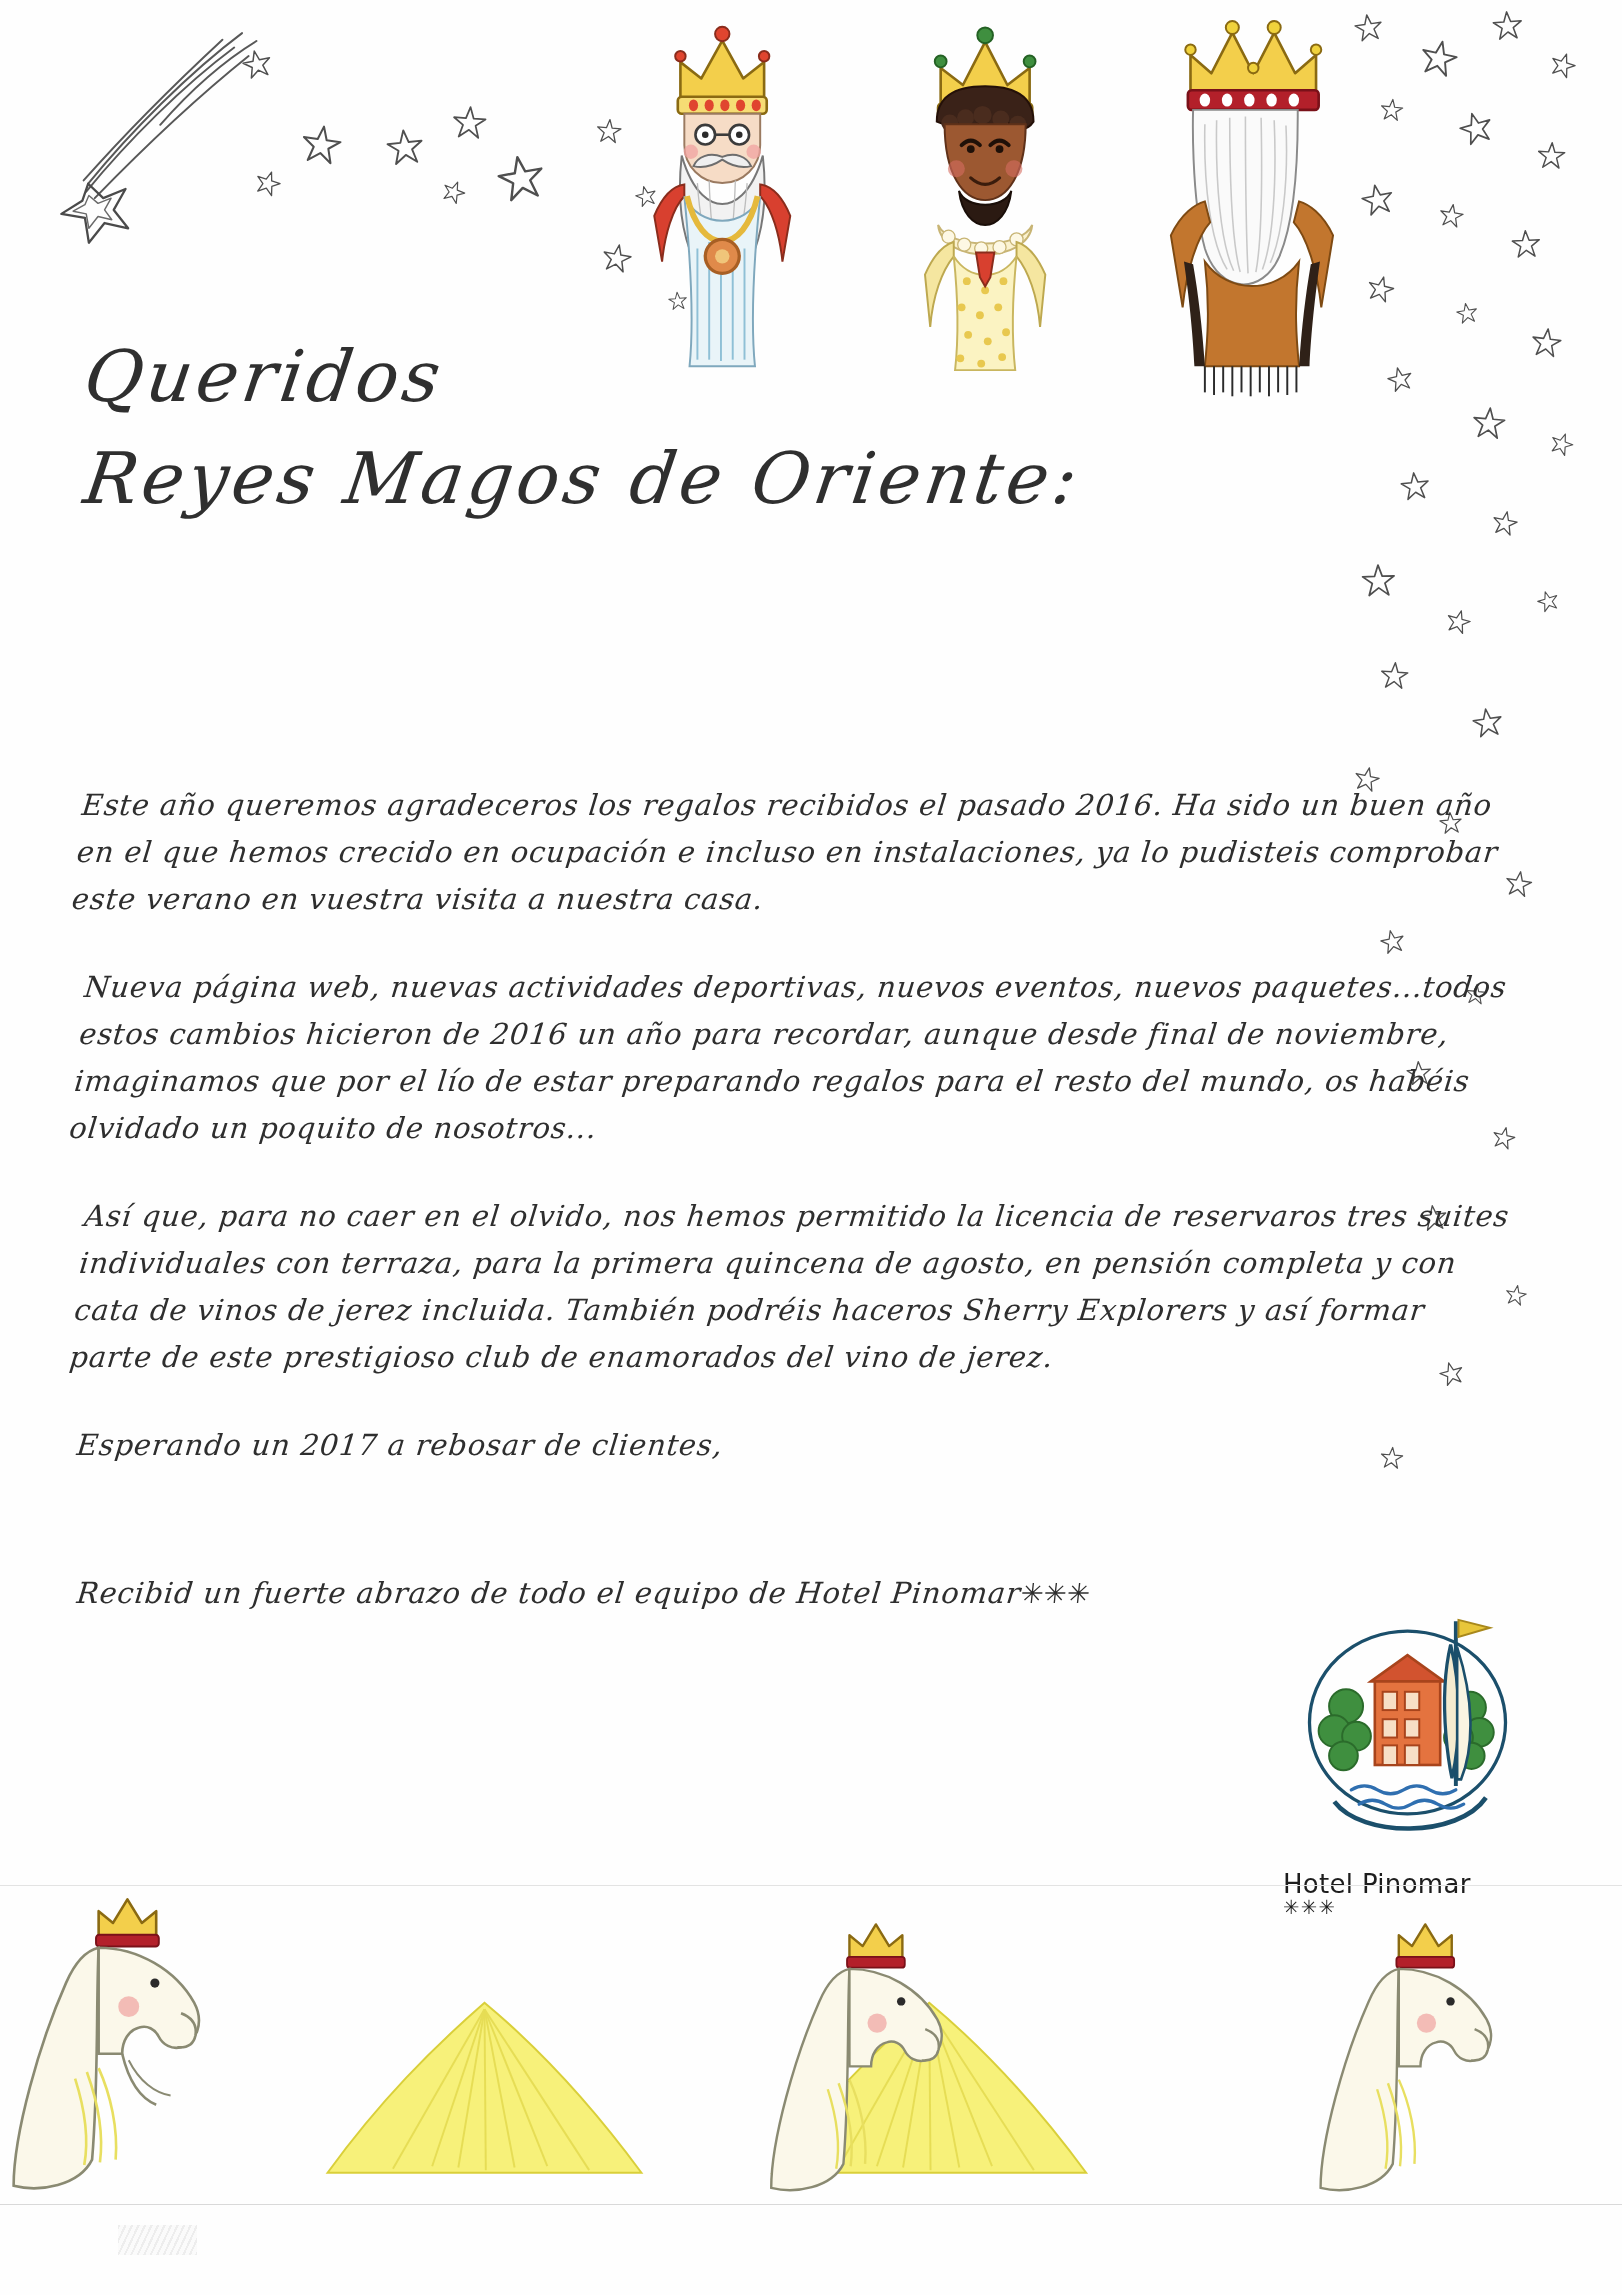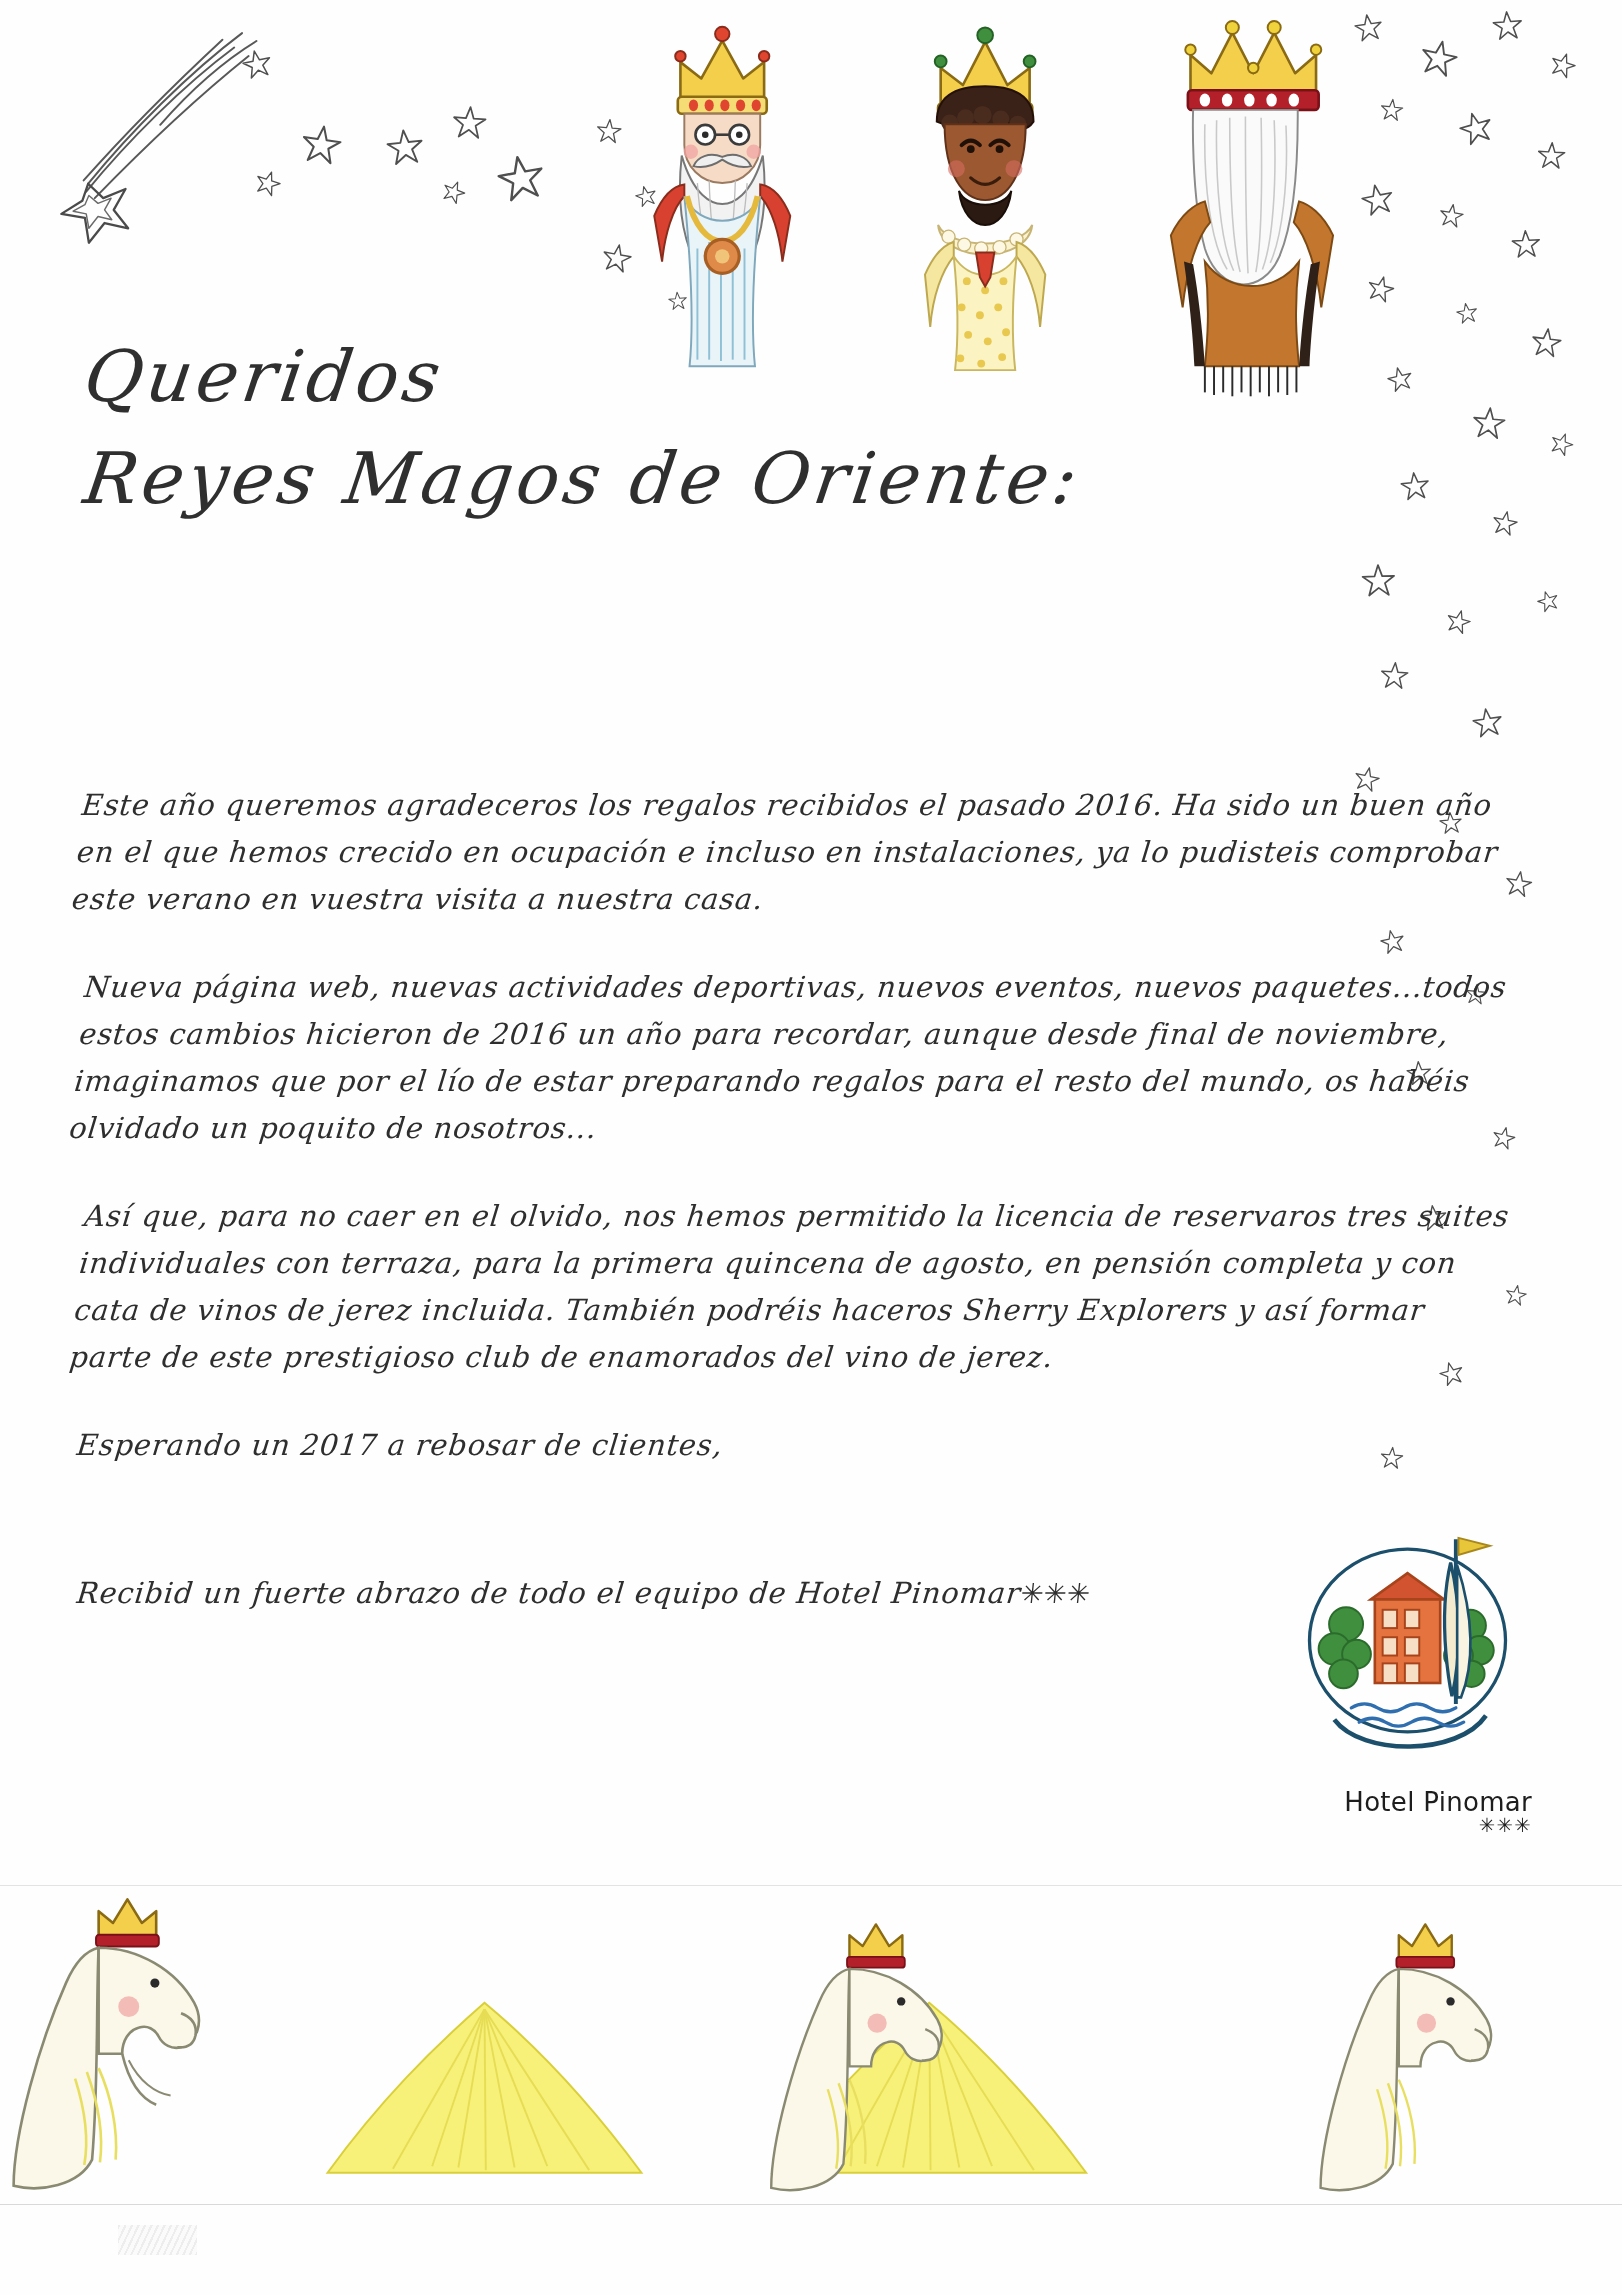--- a/index.html
+++ b/index.html
@@ -108,24 +108,24 @@
   .star {
     position: absolute;
     color: #4a4a4a;
     font-size: 27.5px;
     line-height: 1;
   }
 
   
   #logo {
     left: 1283px;
-    top: 1500px;
+    top: 1582px;
     width: 249px;
     height: 340px;
-    text-align: right;
+    text-align: left;
   }
   #logo .logo-name {
     font-family: "DejaVu Sans", sans-serif;
     font-size: 26px;
     color: #1d1d1d;
     margin-top: 3.9px;
     letter-spacing: 0.3px;
   }
   #logo .logo-stars {
     font-family: "DejaVu Sans", sans-serif;

